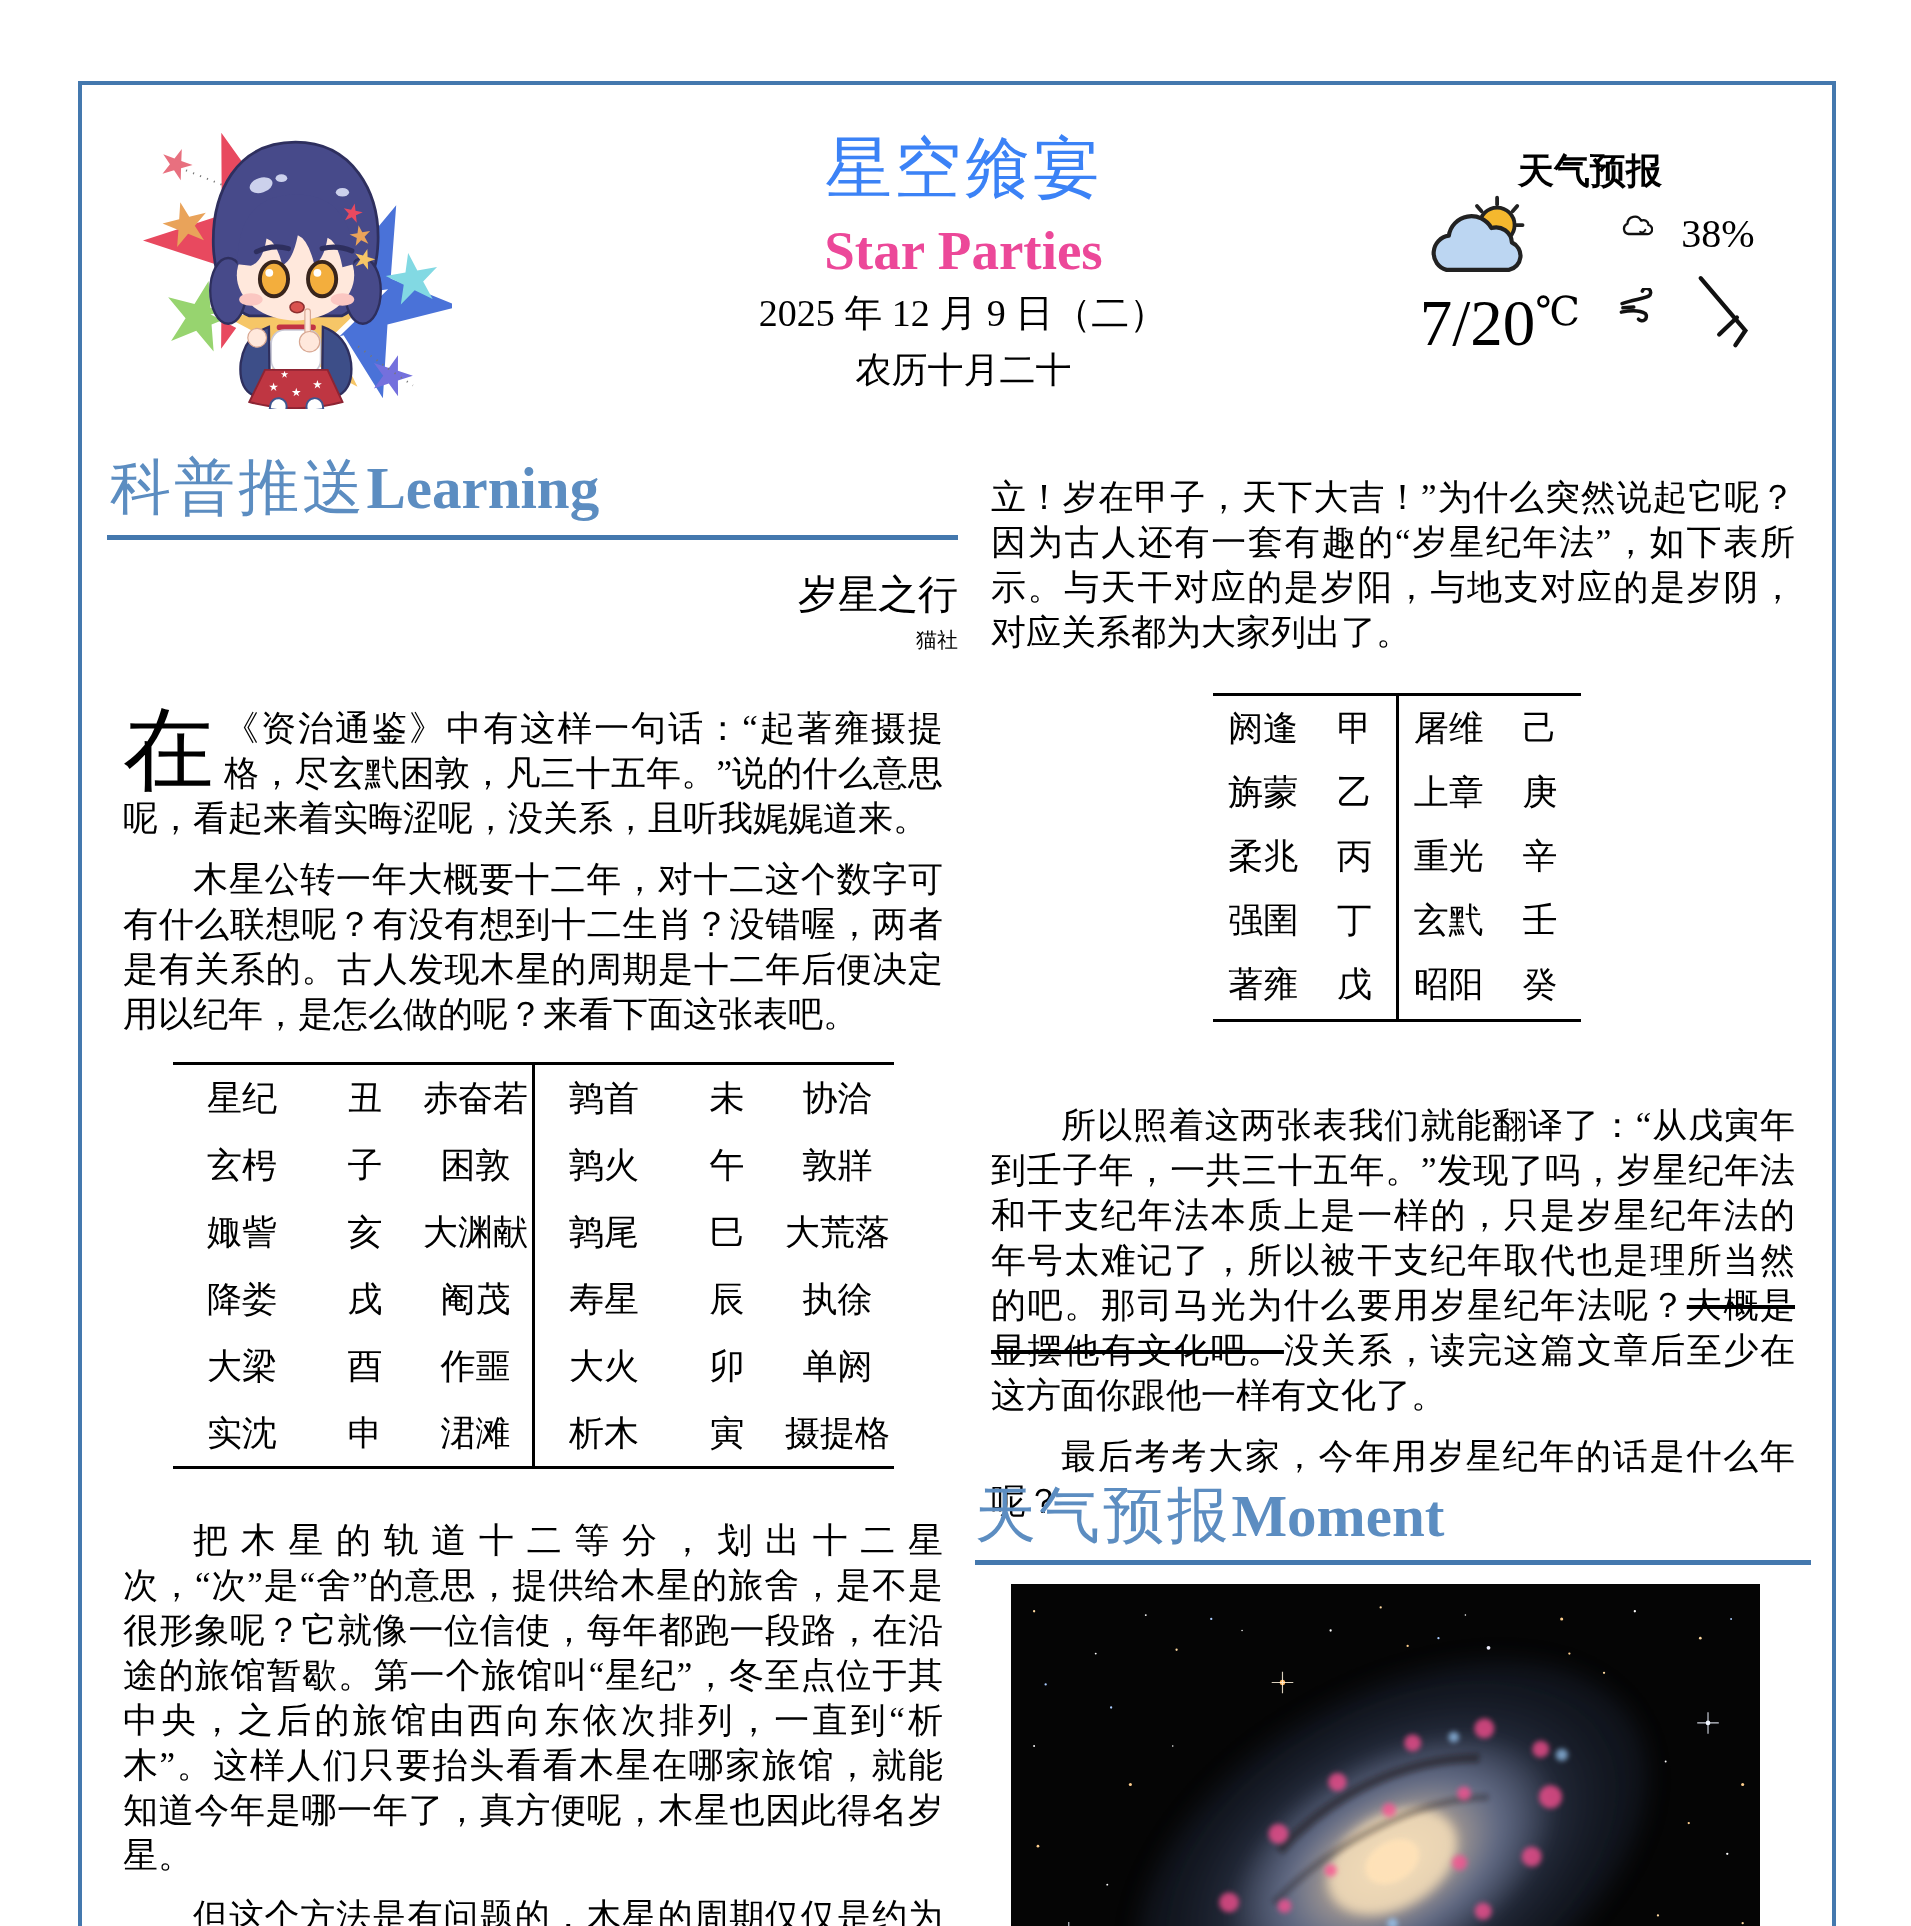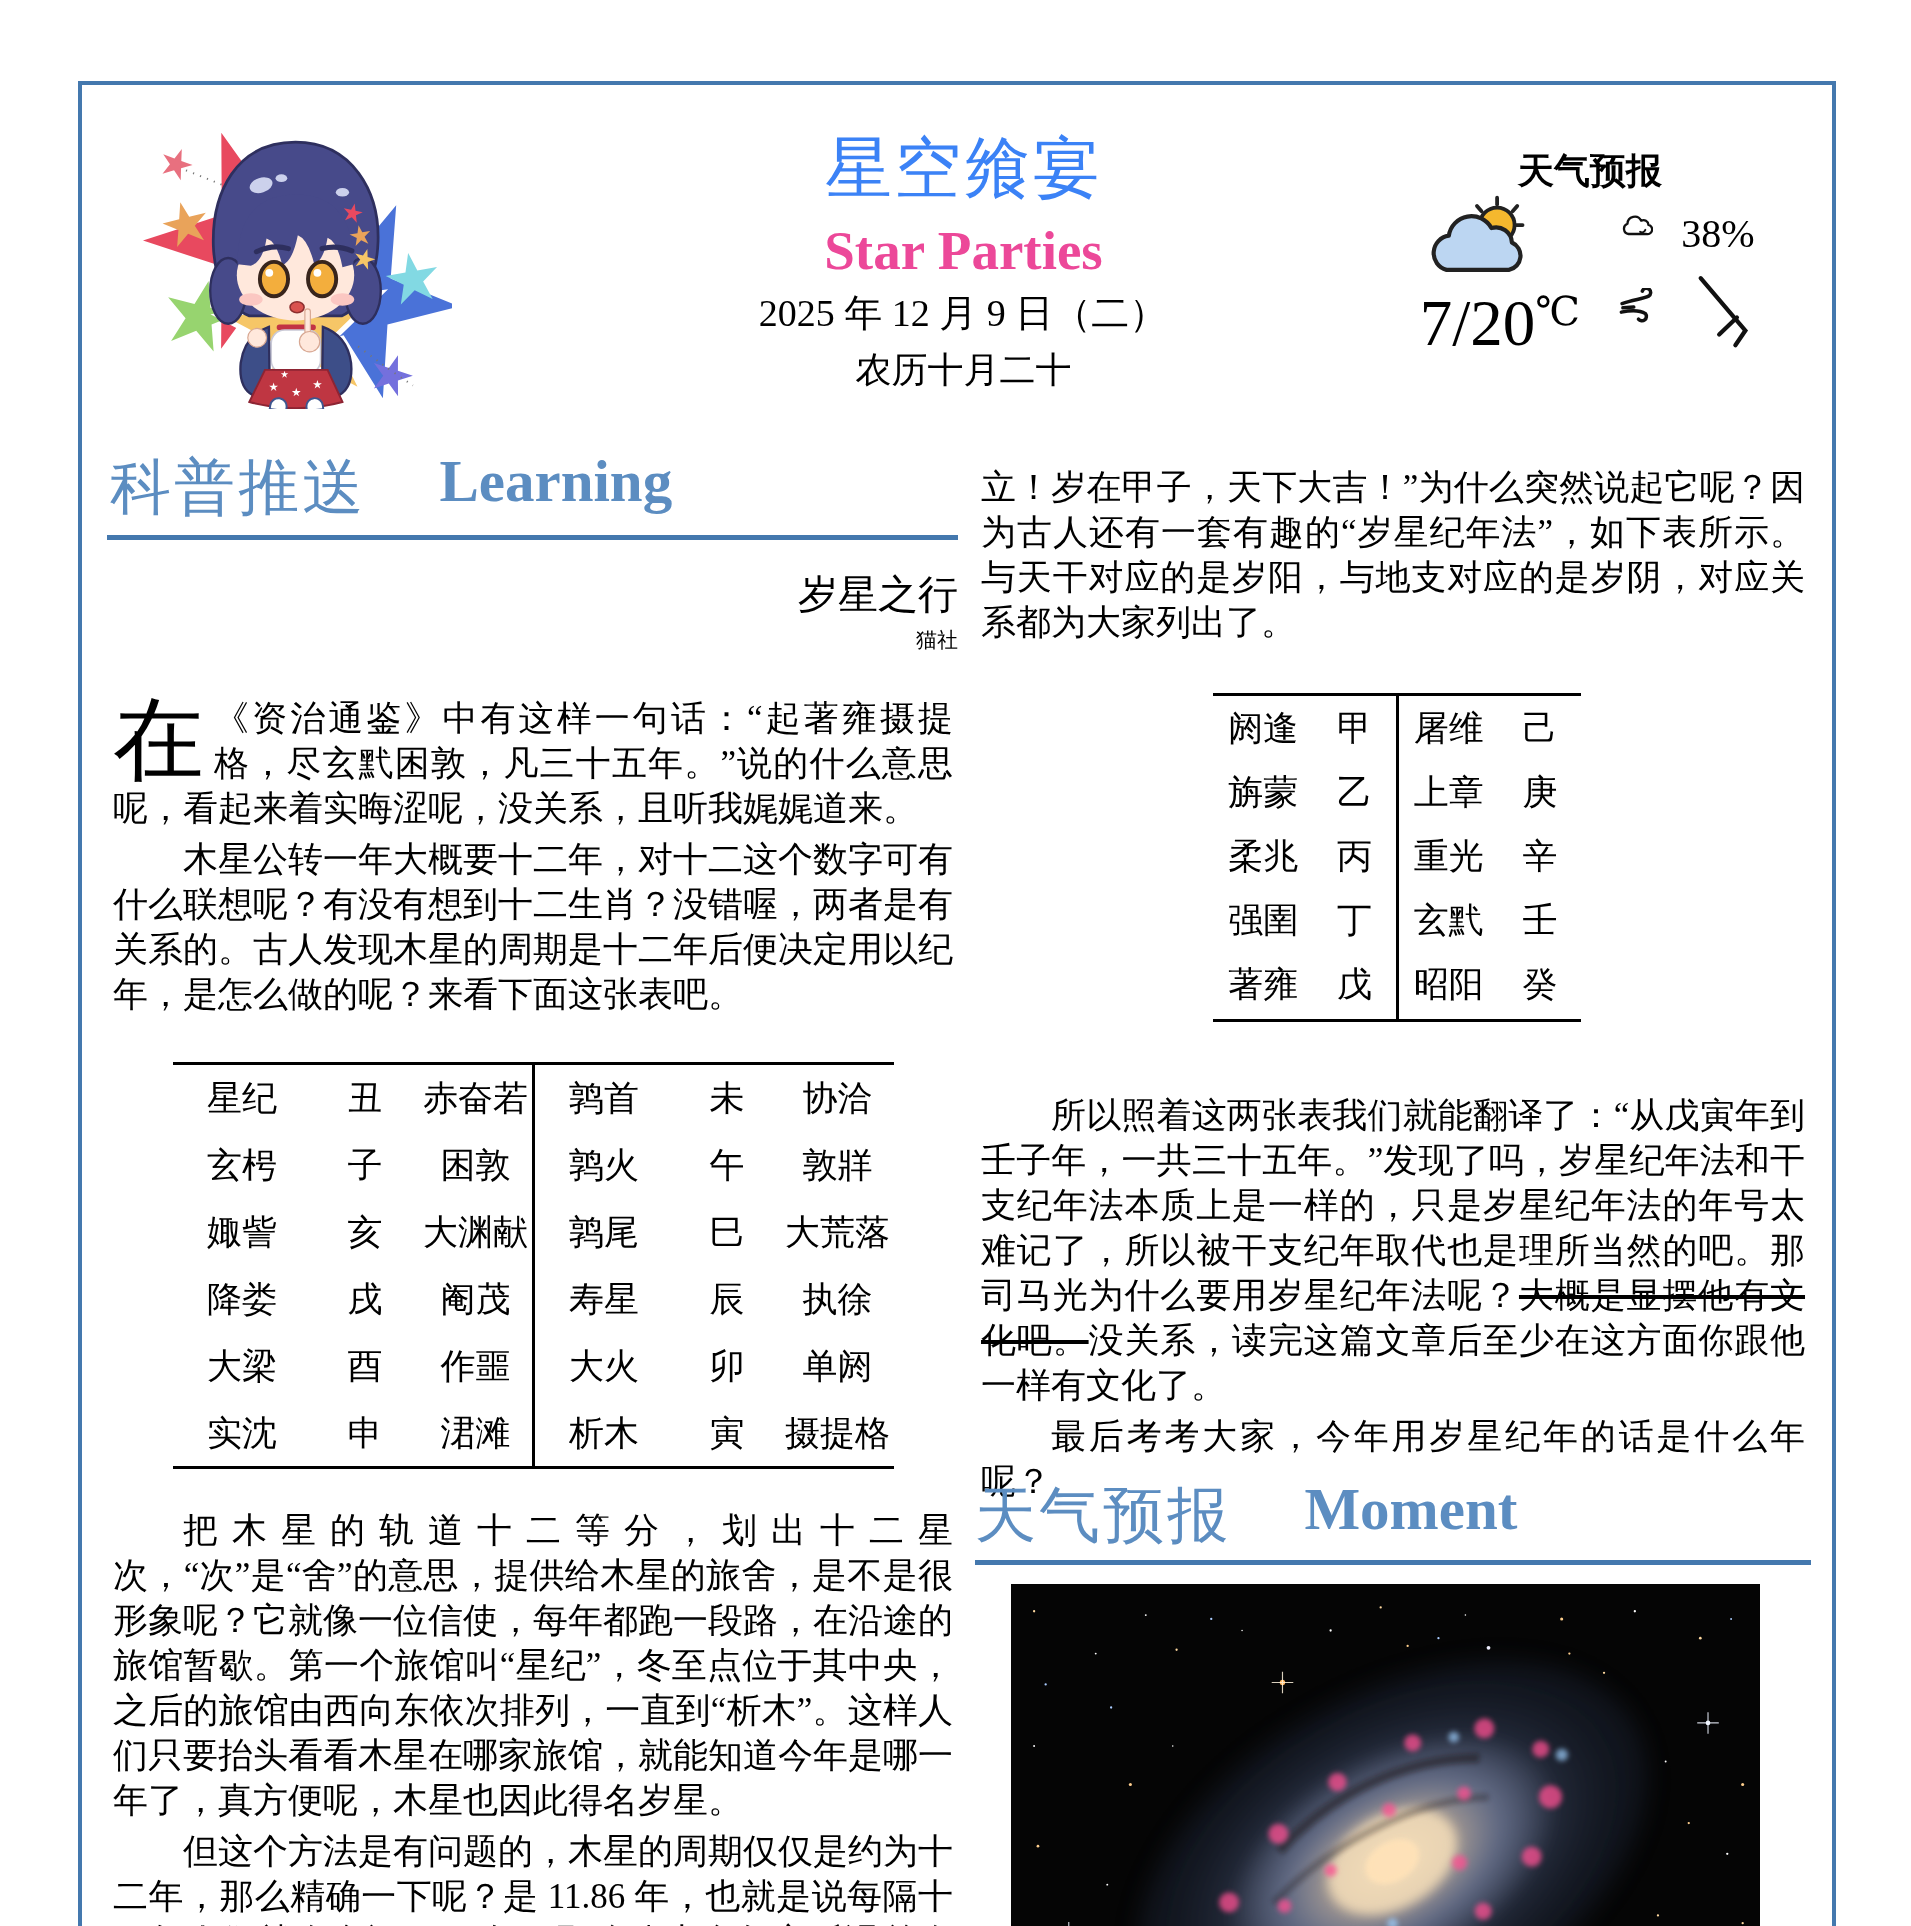--- a/index.html
+++ b/index.html
@@ -19,34 +19,34 @@
   .sun-cloud{left:1423px;top:195px;width:114px;height:92px}
   .temp{left:1360px;top:286px;width:220px;text-align:right;font-size:65px}
   .temp .unit{font-size:40px;position:relative;top:-20px}
   .hum-icon{left:1621px;top:214px;width:32px;height:24px}
   .hum-val{left:1668px;top:210px;width:100px;text-align:center;font-size:40px}
   .wind-ic{left:1619px;top:288px;width:35px;height:35px}
   .wind-barb{left:1692px;top:272px;width:69px;height:84px}
   .mascot{left:139px;top:96px;width:313px;height:313px}
 
   
-  .sec-head{display:flex;align-items:flex-start;gap:73px;color:#5c8dc1}
+  .sec-head{display:flex;align-items:center;color:#5c8dc1}
   .sec-head .cn{font-size:61px;letter-spacing:3.1px}
   .sec-head .en{font-size:59px;font-weight:bold}
   #head-learning{left:110px;top:447px}
   #head-moment{left:975px;top:1475px}
   .rule{height:5px;background:#4478ae}
   #rule1{left:107px;top:535px;width:851px}
   #rule2{left:975px;top:1560px;width:836px}
 
   .art-title{left:107px;top:567px;width:851px;text-align:right;font-size:40px}
   .art-author{left:107px;top:626px;width:851px;text-align:right;font-size:21px}
 
   .flow{font-size:35px;line-height:45px;text-align:justify}
-  .flow p{margin:6px;text-indent:2em}
+  .flow p{margin:16px;text-indent:2em}
   .flow p.noindent{text-indent:0}
   .dropcap{float:left;font-size:91px;line-height:82px;margin:3.9px 10px 0 0}
   #block1{left:107px;top:690px;width:852px}
   #block2{left:107px;top:1502px;width:852px}
   #block3{left:975px;top:459px;width:836px}
   #block4{left:975px;top:1087px;width:836px}
   .strike{text-decoration:line-through;text-decoration-thickness:3.5px}
 
   
   .tbl{display:flex;border-top:3.5px solid #000;border-bottom:3.5px solid #000;box-sizing:border-box}

